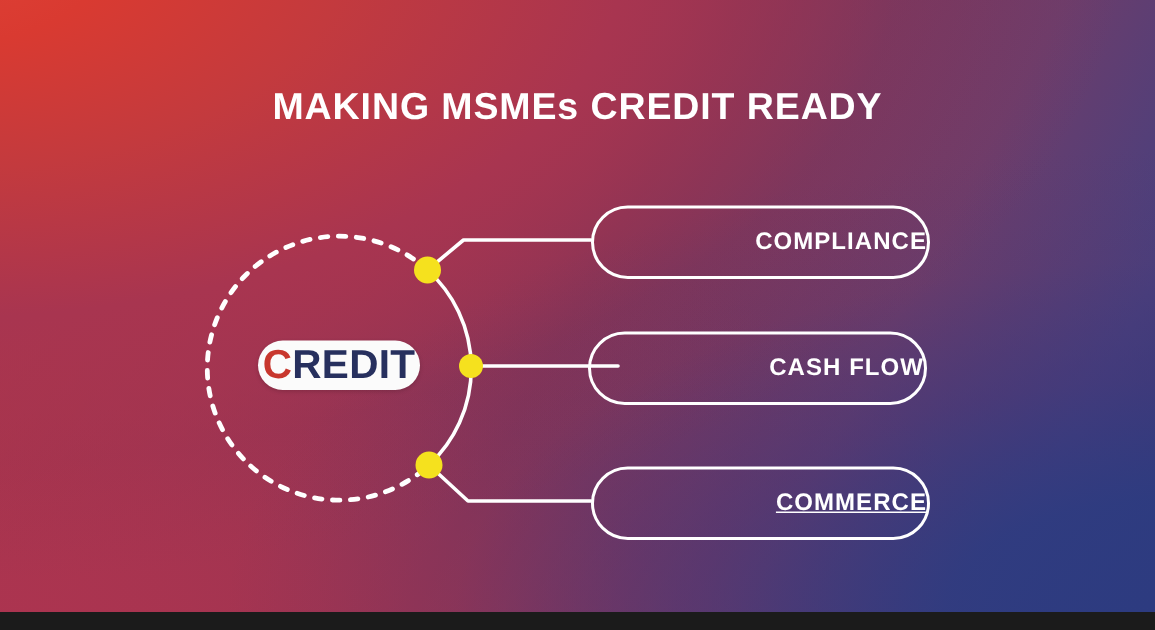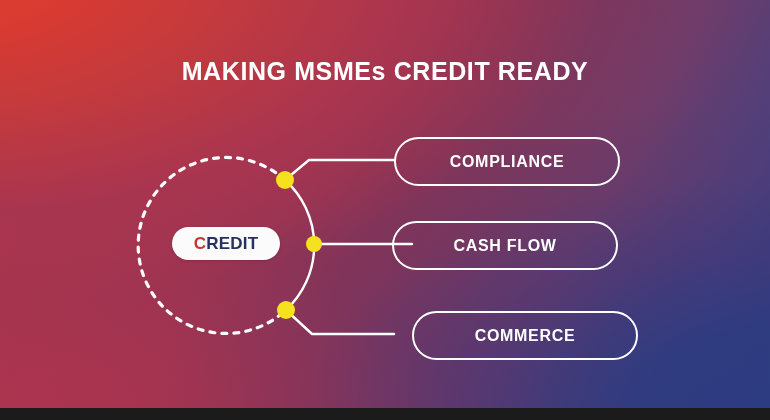--- a/index.html
+++ b/index.html
@@ -55,46 +55,46 @@
     width: 108px;
     height: 33px;
     background: #fbfbfb;
     border-radius: 17px;
     box-shadow: 0 1px 3px rgba(0,0,0,0.16);
     display: flex;
     align-items: center;
     justify-content: center;
   }
   #credit-logo .word {
-    font-size: 17px;
+    font-size: 27px;
     font-weight: bold;
     letter-spacing: 0.2px;
     line-height: 1;
   }
   #credit-logo .c { color: #c8372e; }
   #credit-logo .rest { color: #27305e; }
 
   
   .branch {
     position: absolute;
     border: 2px solid #ffffff;
     border-radius: 999px;
     display: flex;
     align-items: center;
-    justify-content: center;
+    justify-content: flex-end;
     color: #ffffff;
     font-size: 16px;
     font-weight: bold;
     letter-spacing: 0.7px;
     white-space: nowrap;
     background: transparent;
   }
   #branch-compliance { left: 394px; top: 137px; width: 222px; height: 45px; }
   #branch-cashflow   { left: 392px; top: 221px; width: 222px; height: 45px; }
-  #branch-commerce   { left: 412px; top: 311px; width: 222px; height: 45px; }
+  #branch-commerce   { left: 394px; top: 311px; width: 222px; height: 45px; text-decoration: underline; }
 </style>
 </head>
 <body>
 
 <div id="stage">
 
   <div id="bg"></div>
 
   <div id="title">MAKING MSMEs CREDIT READY</div>
 

